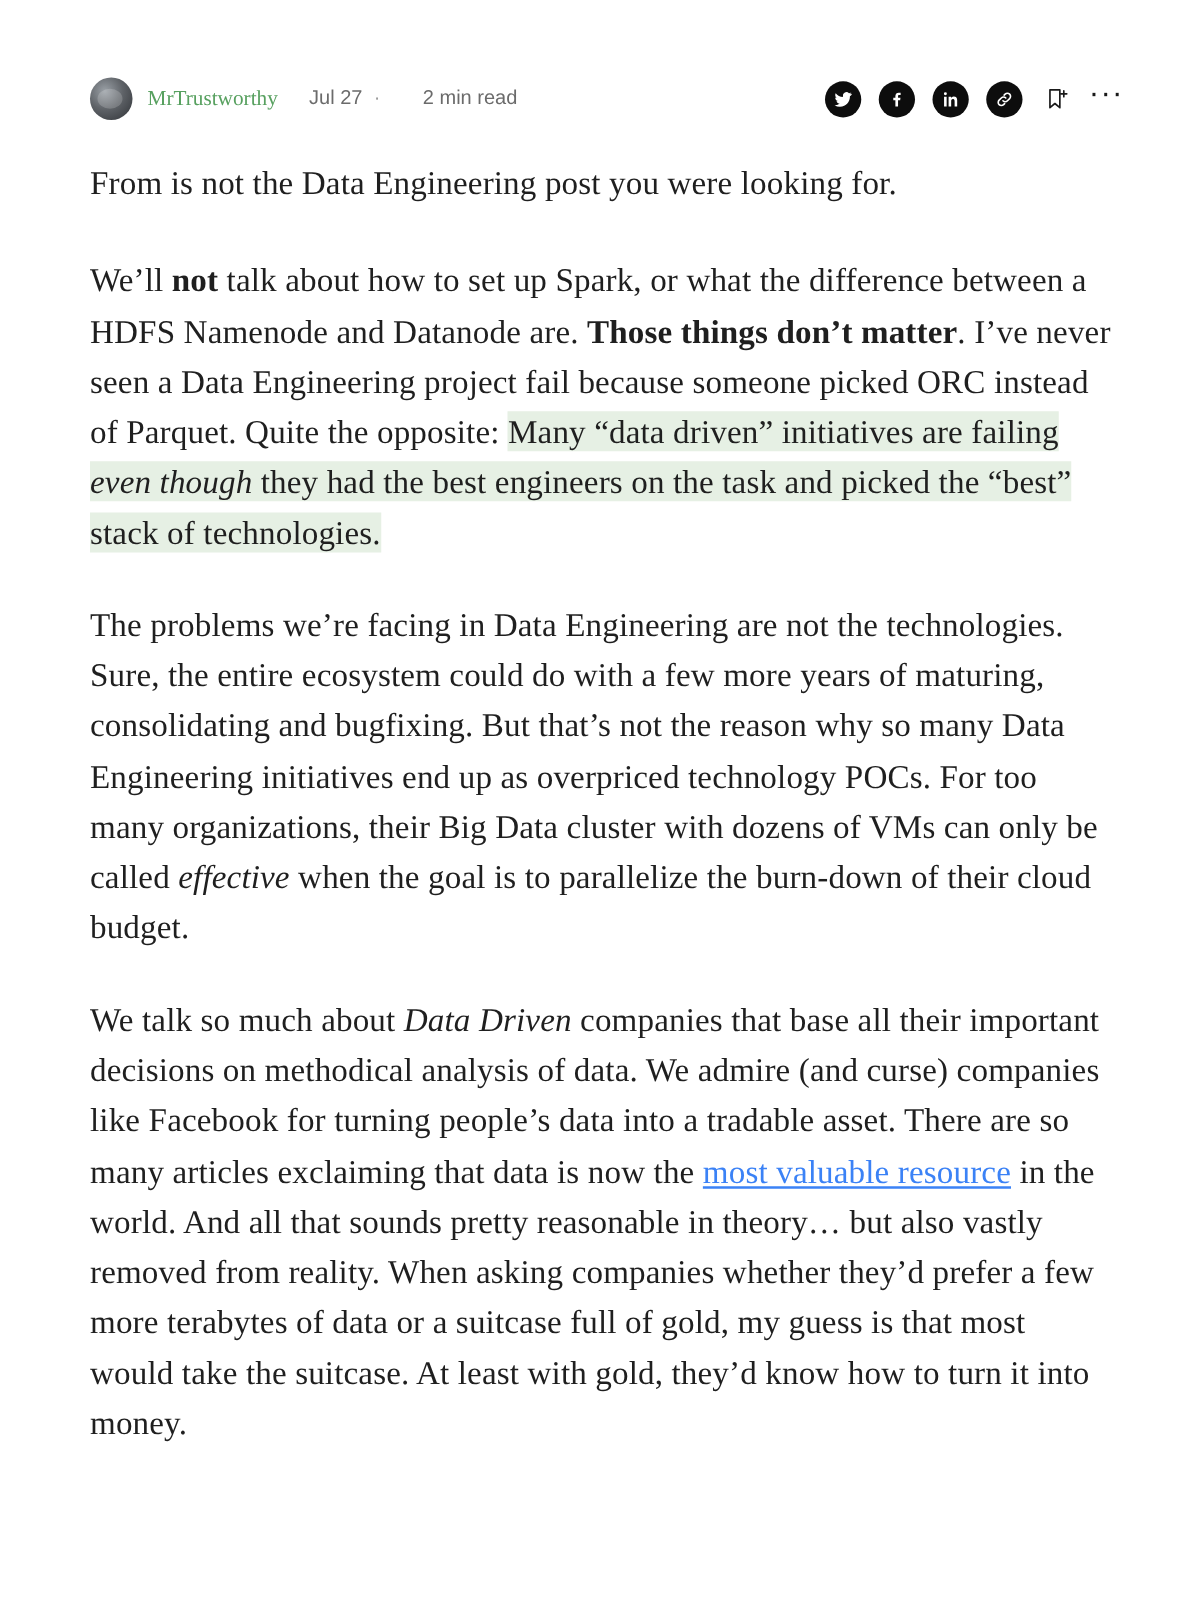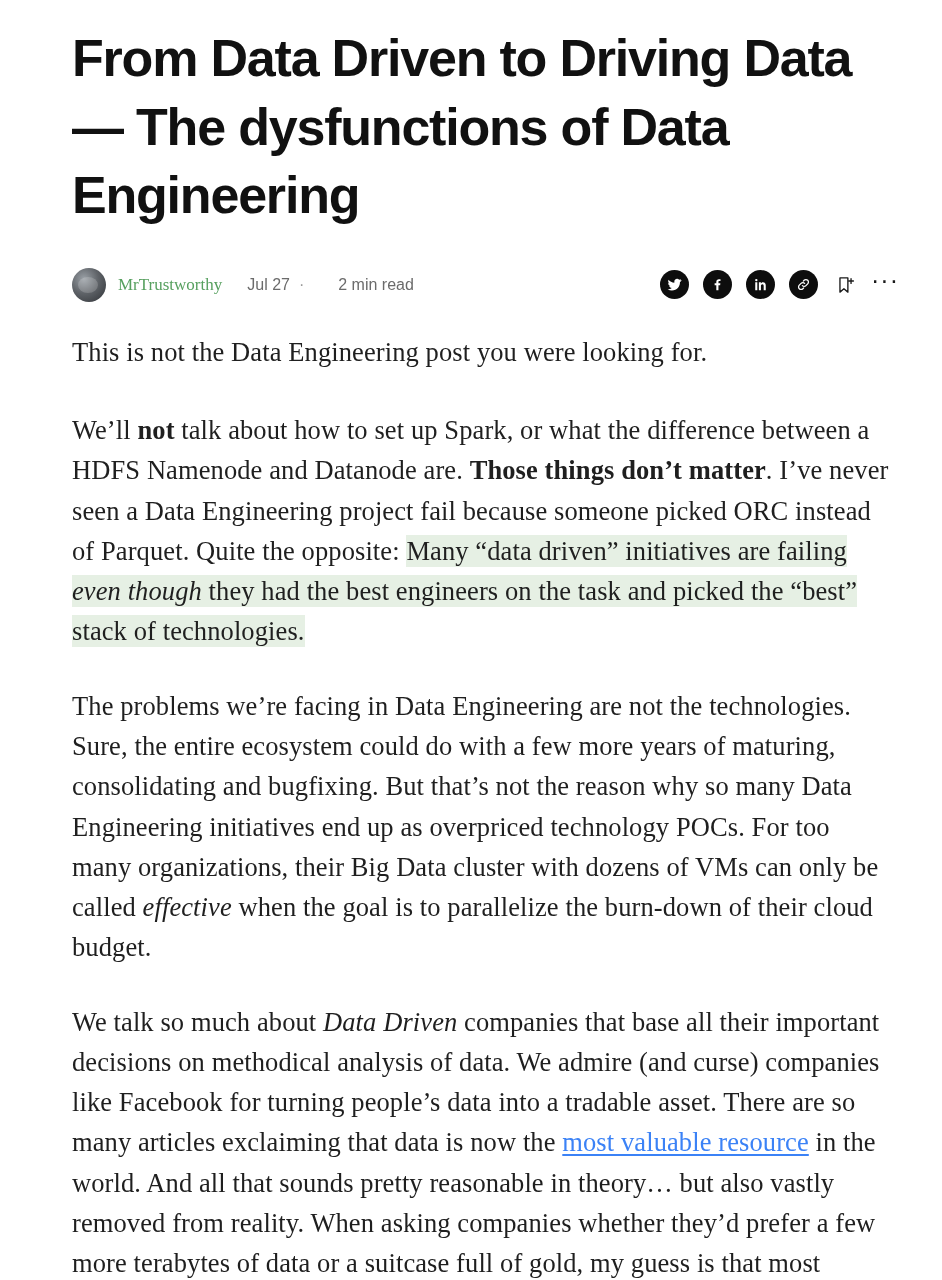--- a/index.html
+++ b/index.html
@@ -139,21 +139,20 @@
     text-underline-offset: 3px;
     color: #3b82f6;
     cursor: pointer;
   }
 </style>
 </head>
 <body>
 
 <div class="page">
 
-  <h1 class="article-title">From Data Driven to Driving Data — The dysfunctions of Data Engineering</h1>
 
   <div class="byline-row">
     <div class="byline-left">
       <div class="avatar"></div>
       <span class="author-name">MrTrustworthy</span>
       <span class="byline-meta">Jul 27</span>
       <span class="byline-sep">·</span>
       <span class="byline-meta">2 min read</span>
     </div>
 
@@ -187,21 +186,21 @@
       </div>
       <div class="plain-icon">
         <span class="dots">···</span>
       </div>
     </div>
   </div>
 
   <div class="body-copy">
 
     <p class="first">
-      <span>This is not the Data Engineering post you were looking for.</span>
+      <span>From is not the Data Engineering post you were looking for.</span>
     </p>
 
     <p>
       <span>We’ll </span><b>not</b><span> talk about how to set up Spark, or what the difference between a HDFS Namenode and Datanode are. </span><b>Those things don’t matter</b><span>. I’ve never seen a Data Engineering project fail because someone picked ORC instead of Parquet. Quite the opposite: </span><span class="hl"><span>Many “data driven” initiatives are failing </span><i>even though</i><span> they had the best engineers on the task and picked the “best” stack of technologies.</span></span>
     </p>
 
     <p>
       <span>The problems we’re facing in Data Engineering are not the technologies. Sure, the entire ecosystem could do with a few more years of maturing, consolidating and bugfixing. But that’s not the reason why so many Data Engineering initiatives end up as overpriced technology POCs. For too many organizations, their Big Data cluster with dozens of VMs can only be called </span><i>effective</i><span> when the goal is to parallelize the burn-down of their cloud budget.</span>
     </p>
 

